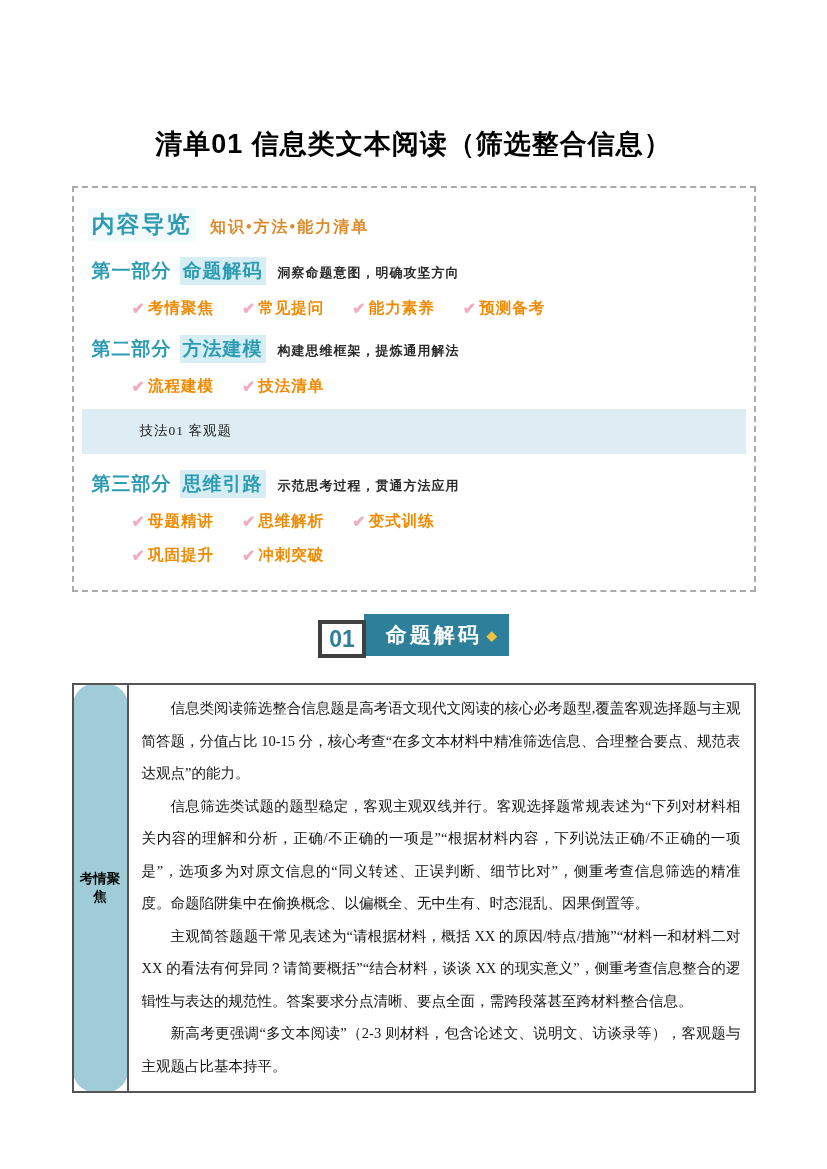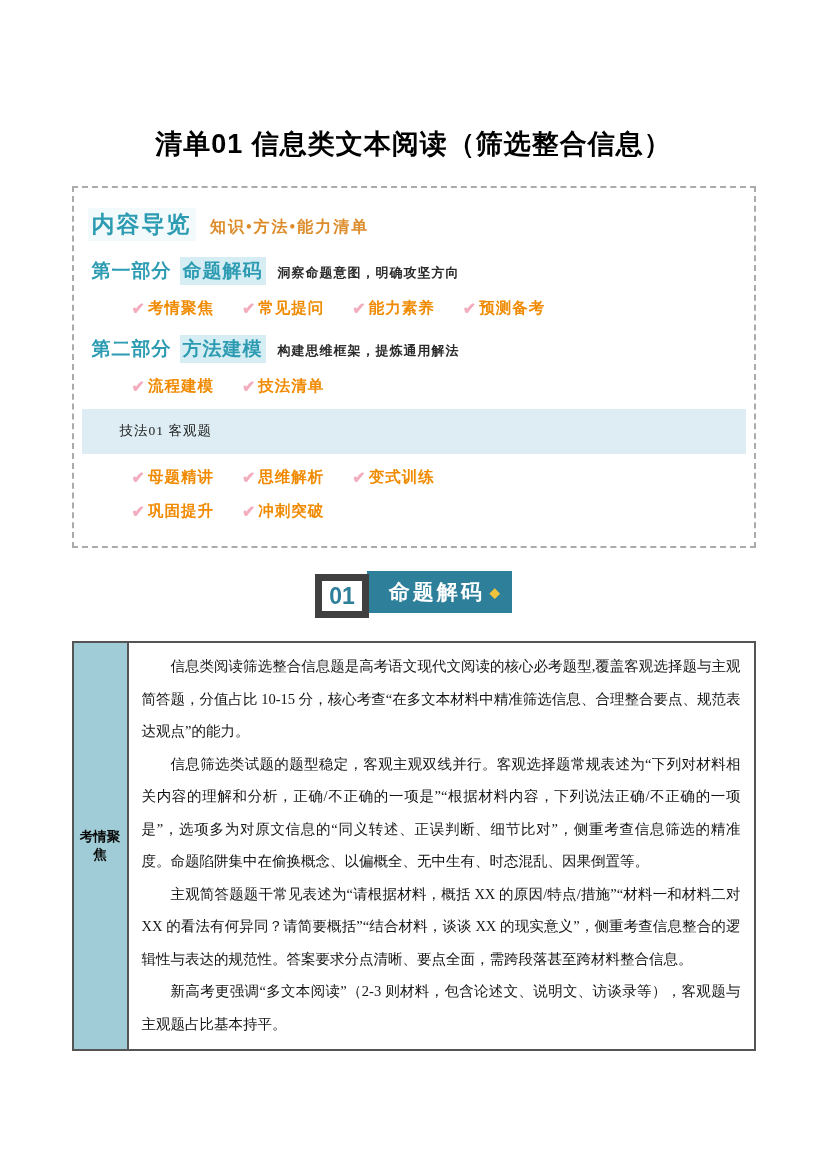--- a/index.html
+++ b/index.html
@@ -79,42 +79,42 @@
   }
   .check-label {
     color:#f08a00;
     font-size:15.5px;
     font-weight:bold;
     letter-spacing:1px;
   }
   .technique-box {
     margin:12px -6px 0;
     background:#ddedf3;
-    padding:8px 0 10px 38px;
+    padding:8px 0 10px 58px;
   }
   .technique-row {
     font-size:13.5px;
     color:#222;
     line-height:27px;
     font-family:"Liberation Serif", serif;
     letter-spacing:1px;
   }
   
   .banner-wrap {
     margin-top:22px;
     display:flex;
     justify-content:center;
     align-items:center;
   }
   .banner-number {
     position:relative;
     top:4px;
     z-index:2;
     background:#ffffff;
-    border:7px solid #404040;
+    border:4px solid #404040;
     color:#2e7f99;
     font-size:23px;
     font-weight:bold;
     padding:1px 7px;
     line-height:28px;
   }
   .banner-rect {
     background:#2e7f99;
     color:#ffffff;
     display:flex;
@@ -131,21 +131,21 @@
     margin-left:5px;
     letter-spacing:0;
   }
   
   .exam-table {
     width:684px;
     margin:27px auto 0;
     border-collapse:collapse;
     border:2px solid #555;
   }
-  .exam-table td { vertical-align:middle; }
+  .exam-table td { vertical-align:middle;border-radius:21px; }
   .label-cell {
     width:55px;
     background:#9fccd6;
     border-right:2px solid #555;
     text-align:center;
     font-size:13.5px;
     font-weight:bold;
     color:#0a0a0a;
     padding:0;
   }
@@ -208,20 +208,25 @@
     </span>
     <span class="check-item">
       <span class="check-icon">✔</span>
       <span class="check-label">技法清单</span>
     </span>
   </div>
   <div class="technique-box">
     <div class="technique-row">技法01 客观题</div>
   </div>
 
+  <div class="section-heading">
+    <span class="part-label">第三部分</span>
+    <span class="part-name">思维引路</span>
+    <span class="part-desc">示范思考过程，贯通方法应用</span>
+  </div>
   <div class="check-row">
     <span class="check-item">
       <span class="check-icon">✔</span>
       <span class="check-label">母题精讲</span>
     </span>
     <span class="check-item">
       <span class="check-icon">✔</span>
       <span class="check-label">思维解析</span>
     </span>
     <span class="check-item">

